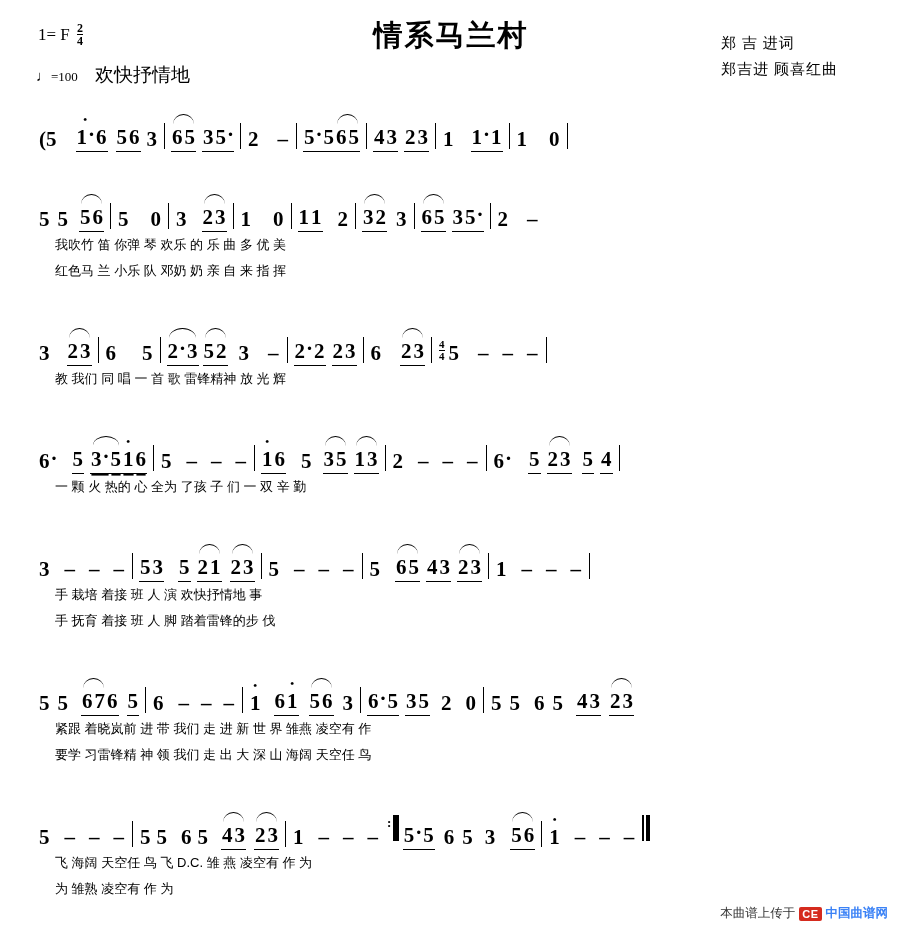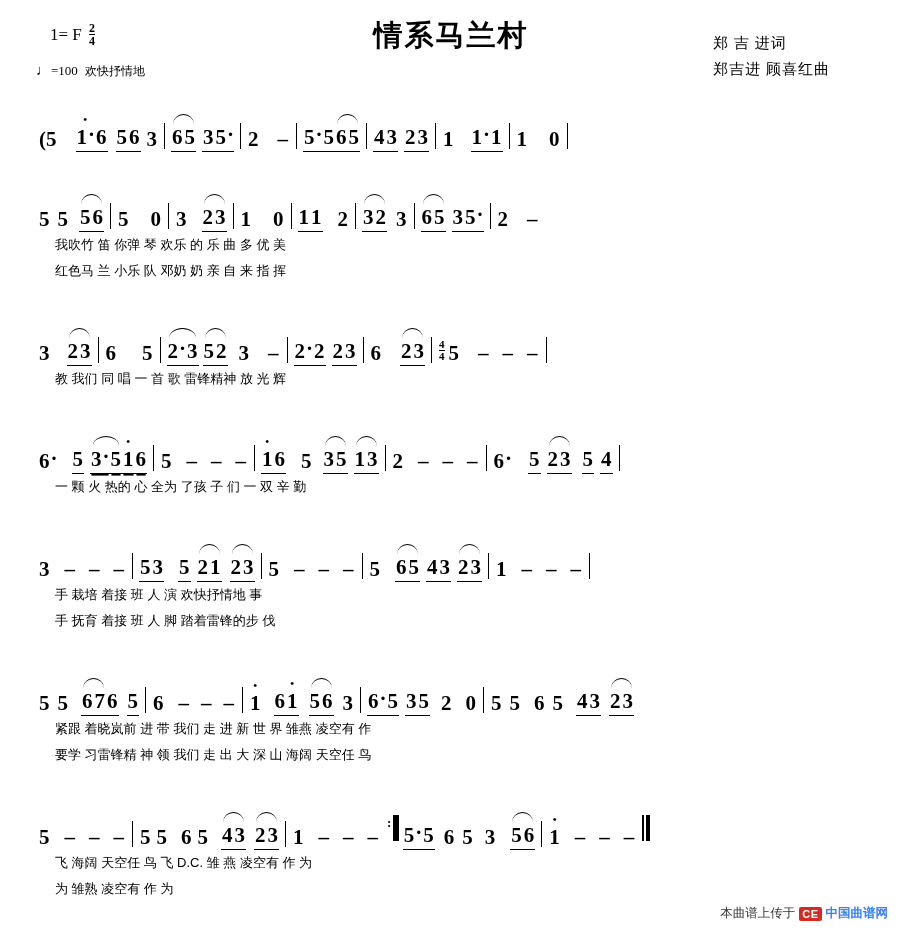--- a/index.html
+++ b/index.html
@@ -36,21 +36,20 @@
     font-weight: bold;
     font-size: 29px;
     letter-spacing: 2px;
   }
   .key-sig {
     position: absolute;
     left: 38px;
     top: 24px;
     font-size: 17px;
     font-family: "Liberation Serif", serif;
-    margin-left: 12px;
   }
   .meter {
     display: inline-block;
     position: relative;
     top: -2px;
     margin-left: 3px;
     font-size: 12px;
     line-height: 1;
     text-align: center;
     vertical-align: middle;
@@ -59,27 +58,27 @@
   .meter .den { display: block; border-top: 1.5px solid #000; font-size: 12px; font-weight: bold;}
   .tempo {
     position: absolute;
     left: 36px;
     top: 62px;
     font-size: 13px;
     white-space: nowrap;
   }
   .tempo .note-glyph { font-size: 15px; }
   .tempo .expr {
-    margin-left: 4px;
-    font-size: 12px;
+    margin-left: 14px;
+    font-size: 19px;
     font-family: Liberation Serif, serif;
   }
   .credits {
     position: absolute;
-    right: 72px;
+    right: 64px;
     top: 30px;
     font-size: 15px;
     line-height: 26px;
     text-align: left;
     white-space: nowrap;
   }
   .credits div { letter-spacing: 1px; }
 
   
   .system {

